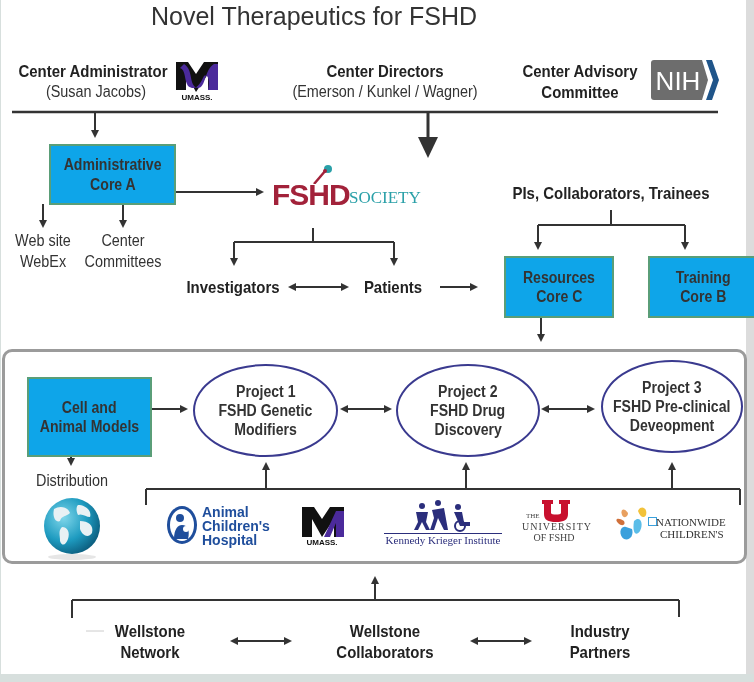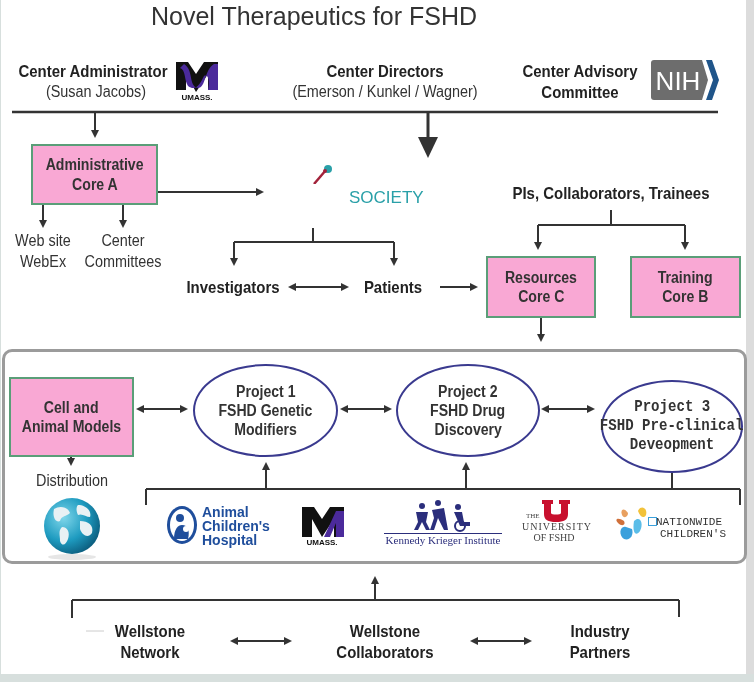--- a/index.html
+++ b/index.html
@@ -7,36 +7,36 @@
          font-family:"Liberation Sans", sans-serif; color:#333; }
   #panel { position:absolute; left:1px; top:0; width:745px; height:674px; background:#fff; }
   #rightbar { position:absolute; left:746px; top:0; width:8px; height:674px; background:#dcdcdc; }
   .abs { position:absolute; }
   .t { position:absolute; text-align:center; white-space:nowrap; line-height:1.15; }
   .bold { font-weight:bold; transform:scaleX(0.88); }
   .narrow { transform:scaleX(0.9); }
   .title { font-size:25px; color:#333; left:0; width:628px; top:2px; }
   .hdr { font-size:17px; color:#222; }
   .sub { font-size:16px; color:#333; }
-  .gbox { position:absolute; border:2px solid #5a9e78; background:#f9a8d4; box-sizing:border-box;
-          display:flex; flex-direction:column; align-items:center; justify-content:center; }
+  .gbox { position:absolute; border:2px solid #5a9e78; background:#0ea5e9; box-sizing:border-box;
+          display:flex; flex-direction:column; align-items:center; justify-content:center;margin-left:18px; }
   .gbox span { font-size:16px; font-weight:bold; color:#333; line-height:1.2; display:block; text-align:center; }
   .ell { position:absolute; border:2px solid #3a3a8f; border-radius:50%; background:#fff; box-sizing:border-box;
          display:flex; flex-direction:column; align-items:center; justify-content:center; }
   .ell span { font-size:16px; font-weight:bold; color:#333; line-height:1.2; display:block; text-align:center; white-space:nowrap; }
   #bigbox { position:absolute; left:2px; top:349px; width:745px; height:215px; border:3px solid #9b9b9b;
             border-radius:10px; box-sizing:border-box; }
   svg#lines { position:absolute; left:0; top:0; width:754px; height:682px; }
   .logo { position:absolute; }
   .fshd-main { font-size:30px; font-weight:bold; color:#a2223a; letter-spacing:-1px; }
-  .fshd-soc { font-size:17px; color:#2aa0a8; }
+  .fshd-soc { font-size:17px; color:#2aa0a8;font-family:Liberation Serif, serif; }
   .bch { color:#1f4e9c; font-weight:bold; font-size:14px; line-height:1.0; }
   .kki { font-family:"Liberation Serif", serif; font-size:11px; color:#2b2e7c; }
   .utah { font-family:"Liberation Serif", serif; color:#444; text-align:center; line-height:1.05; }
-  .nw { font-family:Liberation Mono, monospace; color:#333; font-size:11px; line-height:1.05; }
+  .nw { font-family:Liberation Serif, serif; color:#333; font-size:11px; line-height:1.05; }
 </style>
 </head>
 <body>
 
 <div id="panel"></div>
 <div id="rightbar"></div>
 
 <svg id="lines" viewBox="0 0 754 682">
   <defs>
     <marker id="ah" markerWidth="8" markerHeight="8" refX="6" refY="4" orient="auto" markerUnits="userSpaceOnUse">
@@ -135,20 +135,21 @@
 <div class="t sub narrow" style="left:4px; width:78px; top:253px;">WebEx</div>
 <div class="t sub narrow" style="left:78px; width:90px; top:232px;">Center</div>
 <div class="t sub narrow" style="left:78px; width:90px; top:253px;">Committees</div>
 
 <div class="logo" style="left:272px; top:164px; width:162px; height:52px;">
   <svg class="abs" style="left:40px; top:0;" width="22" height="20" viewBox="0 0 22 20">
     <line x1="2" y1="20" x2="14" y2="6" stroke="#a2223a" stroke-width="2.5"></line>
     <circle cx="16" cy="5" r="4" fill="#2aa0a8"></circle>
     <circle cx="13" cy="7" r="2" fill="#a2223a"></circle>
   </svg>
+  <span class="abs fshd-main" style="left:0; top:14px;">FSHD</span>
   <span class="abs fshd-soc" style="left:77px; top:24px;">SOCIETY</span>
 </div>
 
 <div class="t hdr bold" style="left:178px; width:110px; top:278px;">Investigators</div>
 <div class="t hdr bold" style="left:355px; width:76px; top:278px;">Patients</div>
 
 <div class="t hdr bold" style="left:480px; width:262px; top:184px;">PIs, Collaborators, Trainees</div>
 
 <div class="gbox" style="left:486px; top:256px; width:110px; height:62px;">
   <span class="bold">Resources</span>
@@ -190,21 +191,21 @@
 <div class="ell" style="left:193px; top:364px; width:145px; height:93px;">
   <span class="bold">Project 1</span>
   <span class="bold">FSHD Genetic</span>
   <span class="bold">Modifiers</span>
 </div>
 <div class="ell" style="left:396px; top:364px; width:144px; height:93px;">
   <span class="bold">Project 2</span>
   <span class="bold">FSHD Drug</span>
   <span class="bold">Discovery</span>
 </div>
-<div class="ell" style="left:601px; top:380px; width:142px; height:93px;font-family:Liberation Mono, monospace;">
+<div class="ell" style="left:601px; top:360px; width:142px; height:93px;">
   <span class="bold">Project 3</span>
   <span class="bold">FSHD Pre-clinical</span>
   <span class="bold">Deveopment</span>
 </div>
 
 <div class="logo" style="left:166px; top:503px; width:100px; height:44px;">
   <svg class="abs" style="left:0; top:2px;" width="32" height="40" viewBox="0 0 32 40">
     <ellipse cx="16" cy="20" rx="15" ry="19" fill="#1f4e9c"></ellipse>
     <ellipse cx="16" cy="20" rx="12" ry="16" fill="#fff"></ellipse>
     <circle cx="14" cy="13" r="4" fill="#1f4e9c"></circle>

